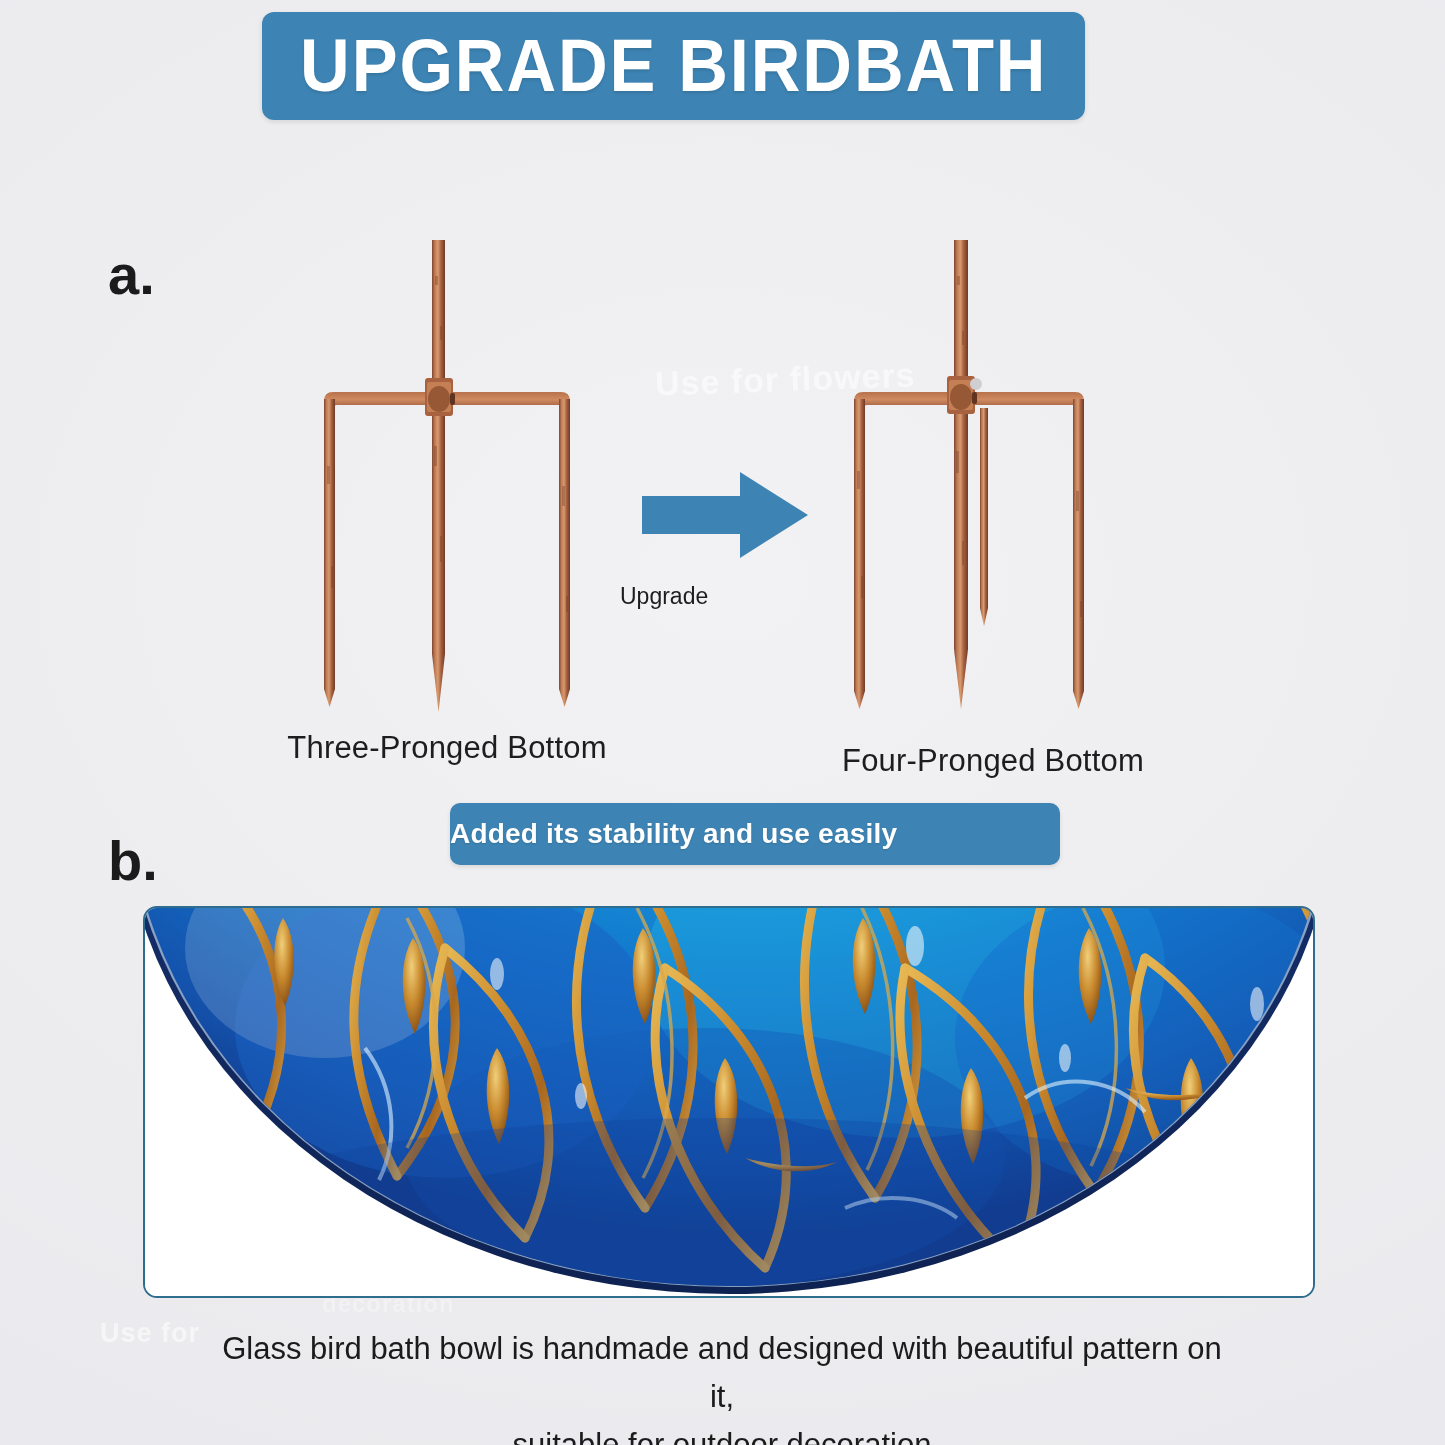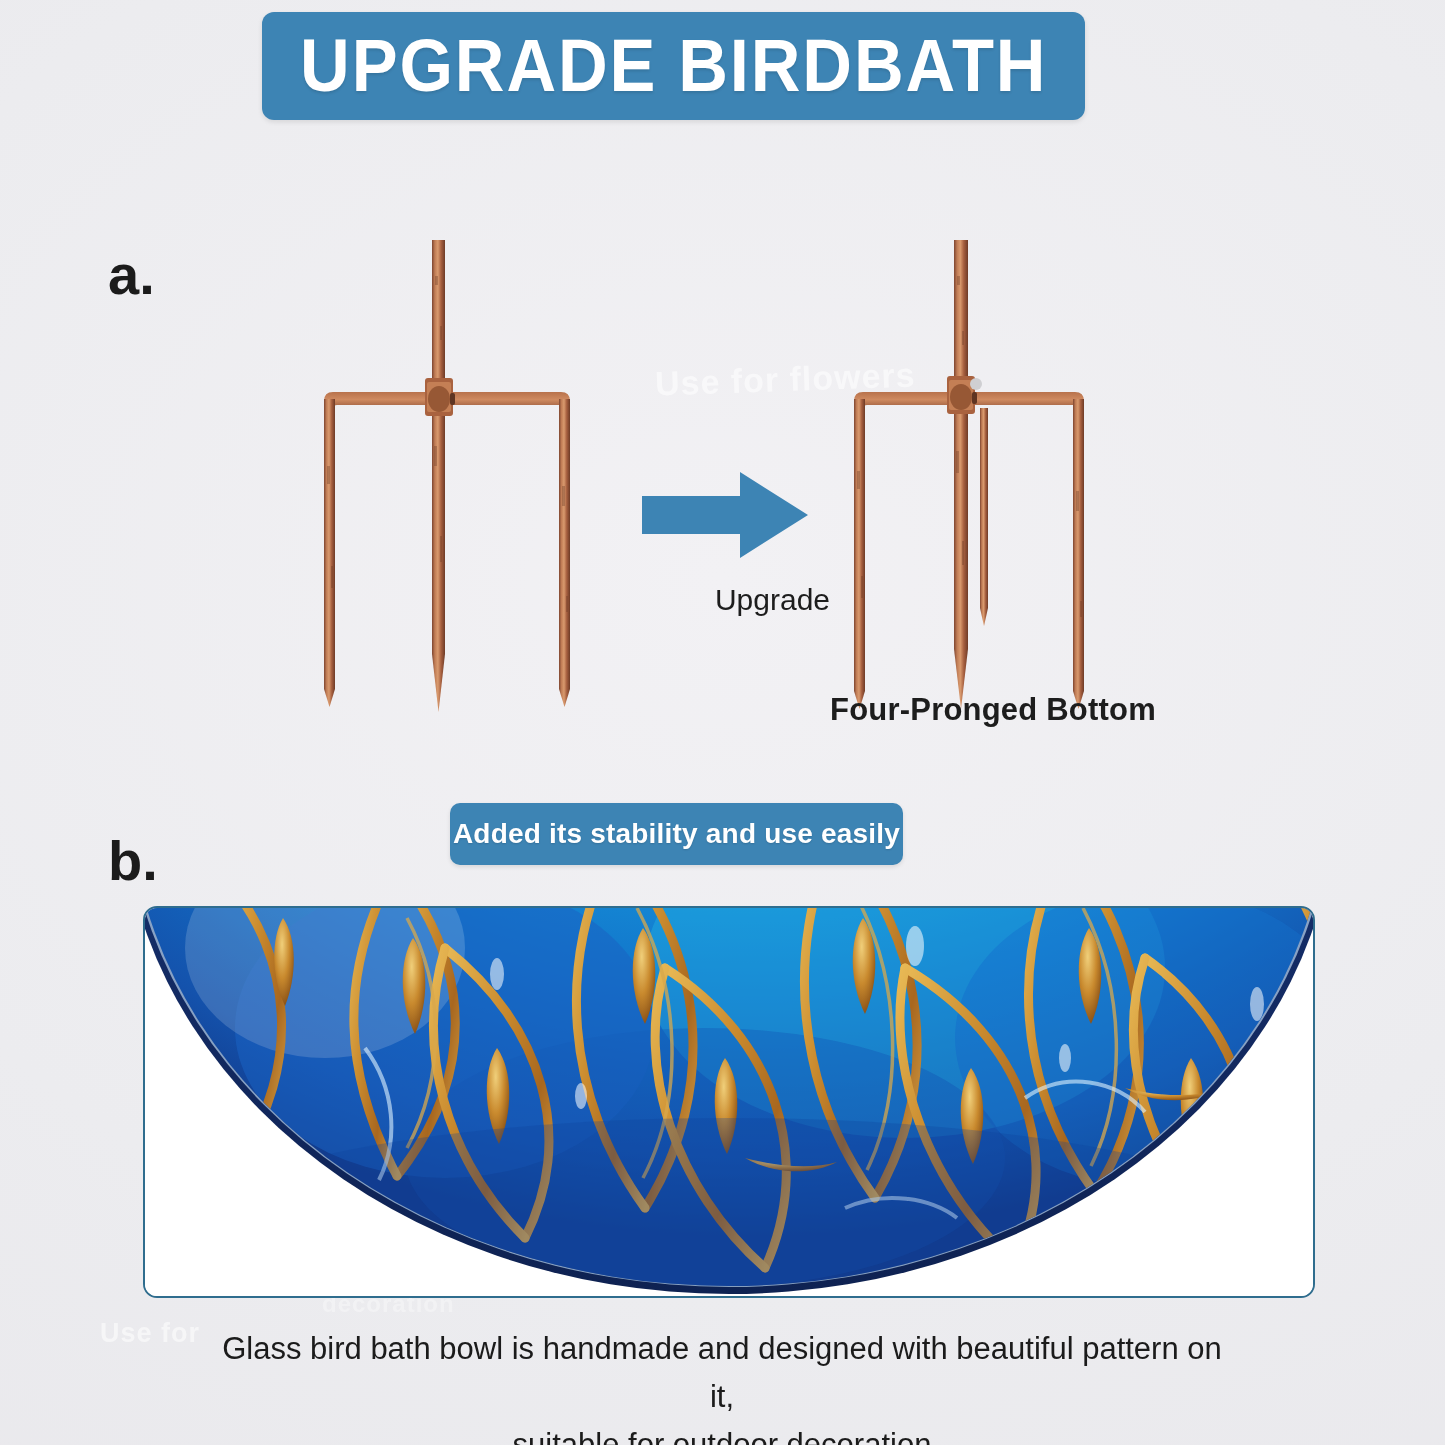--- a/index.html
+++ b/index.html
@@ -66,35 +66,35 @@
   .stake-svg{width:100%;height:100%;display:block;}
 
   .stake-label{
     position:absolute;
     font-size:31px;color:#1d1d1d;
     text-align:center;width:330px;
     letter-spacing:.2px;
     white-space:nowrap;
   }
   #label-three{left:282px;top:730px;}
-  #label-four{left:828px;top:692px;font-weight:bold;}
+  #label-four{left:828px;top:743px;}
 
   
   #arrow-block{position:absolute;left:640px;top:470px;width:170px;height:90px;}
   #arrow-svg{width:170px;height:90px;display:block;}
   #upgrade-text{
     position:absolute;left:620px;top:583px;width:210px;
-    text-align:right;font-size:30px;color:#1d1d1d;
+    text-align:left;font-size:23px;color:#1d1d1d;
   }
 
   
   #stability-pill{
-    position:absolute;left:450px;top:803px;width:453px;height:62px;
+    position:absolute;left:450px;top:803px;width:610px;height:62px;
     background:#3d84b4;border-radius:10px;
-    display:flex;align-items:center;justify-content:center;
+    display:flex;align-items:center;justify-content:flex-start;
     box-shadow:0 2px 4px rgba(0,0,0,.10);
   }
   #stability-text{
     color:#fff;font-size:28px;font-weight:700;letter-spacing:.2px;
     text-shadow:0 1px 2px rgba(0,0,0,.14);
     white-space:nowrap;
   }
 
   
   #bowl-panel{
@@ -221,20 +221,21 @@
         <rect x="128" y="215" width="3" height="22"></rect>
         <rect x="134" y="305" width="2" height="24"></rect>
         <rect x="29" y="235" width="3" height="18"></rect>
         <rect x="33" y="340" width="2" height="22"></rect>
         <rect x="248" y="255" width="3" height="20"></rect>
         <rect x="252" y="365" width="2" height="16"></rect>
       </g>
     </svg>
   </div>
 
+  <div class="stake-label" id="label-three">Three-Pronged Bottom</div>
   <div class="stake-label" id="label-four">Four-Pronged Bottom</div>
 
   <div id="arrow-block">
     <svg id="arrow-svg" viewBox="0 0 170 90" xmlns="http://www.w3.org/2000/svg">
       <path d="M2 26 H100 V2 L168 45 L100 88 V64 H2 Z" fill="#3d84b4"></path>
     </svg>
   </div>
   <div id="upgrade-text">Upgrade</div>
 
   <div id="stability-pill">

